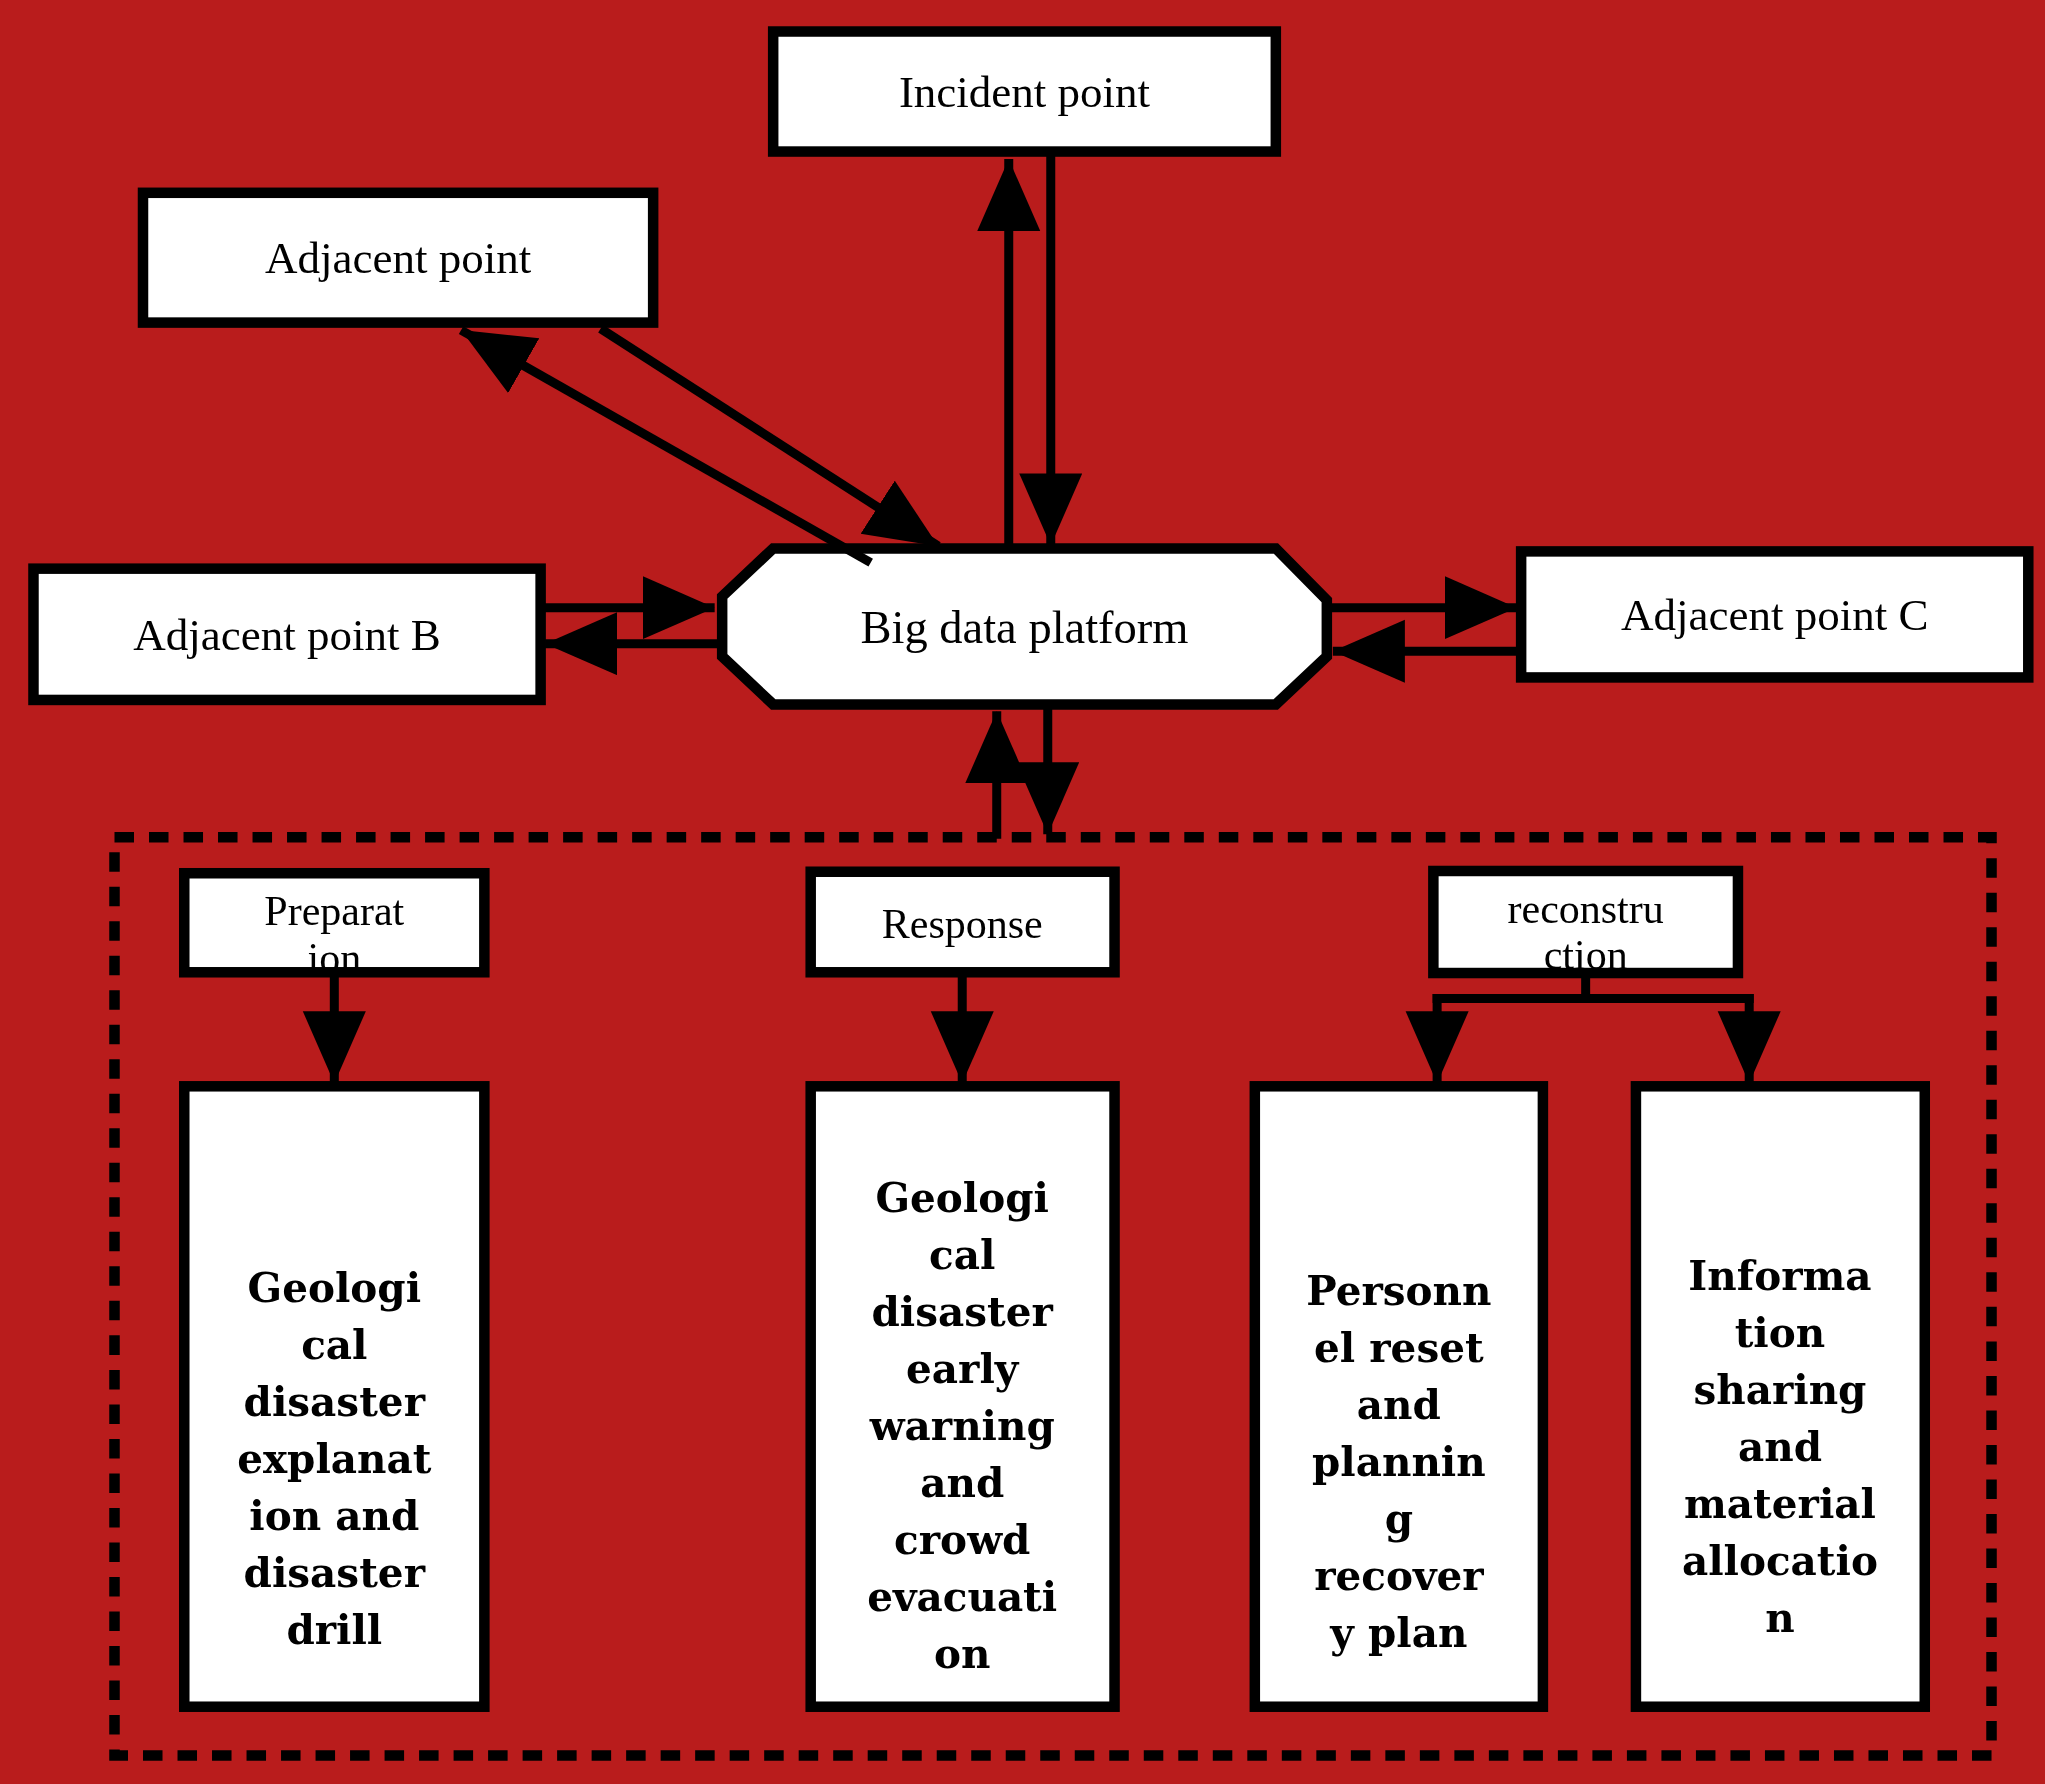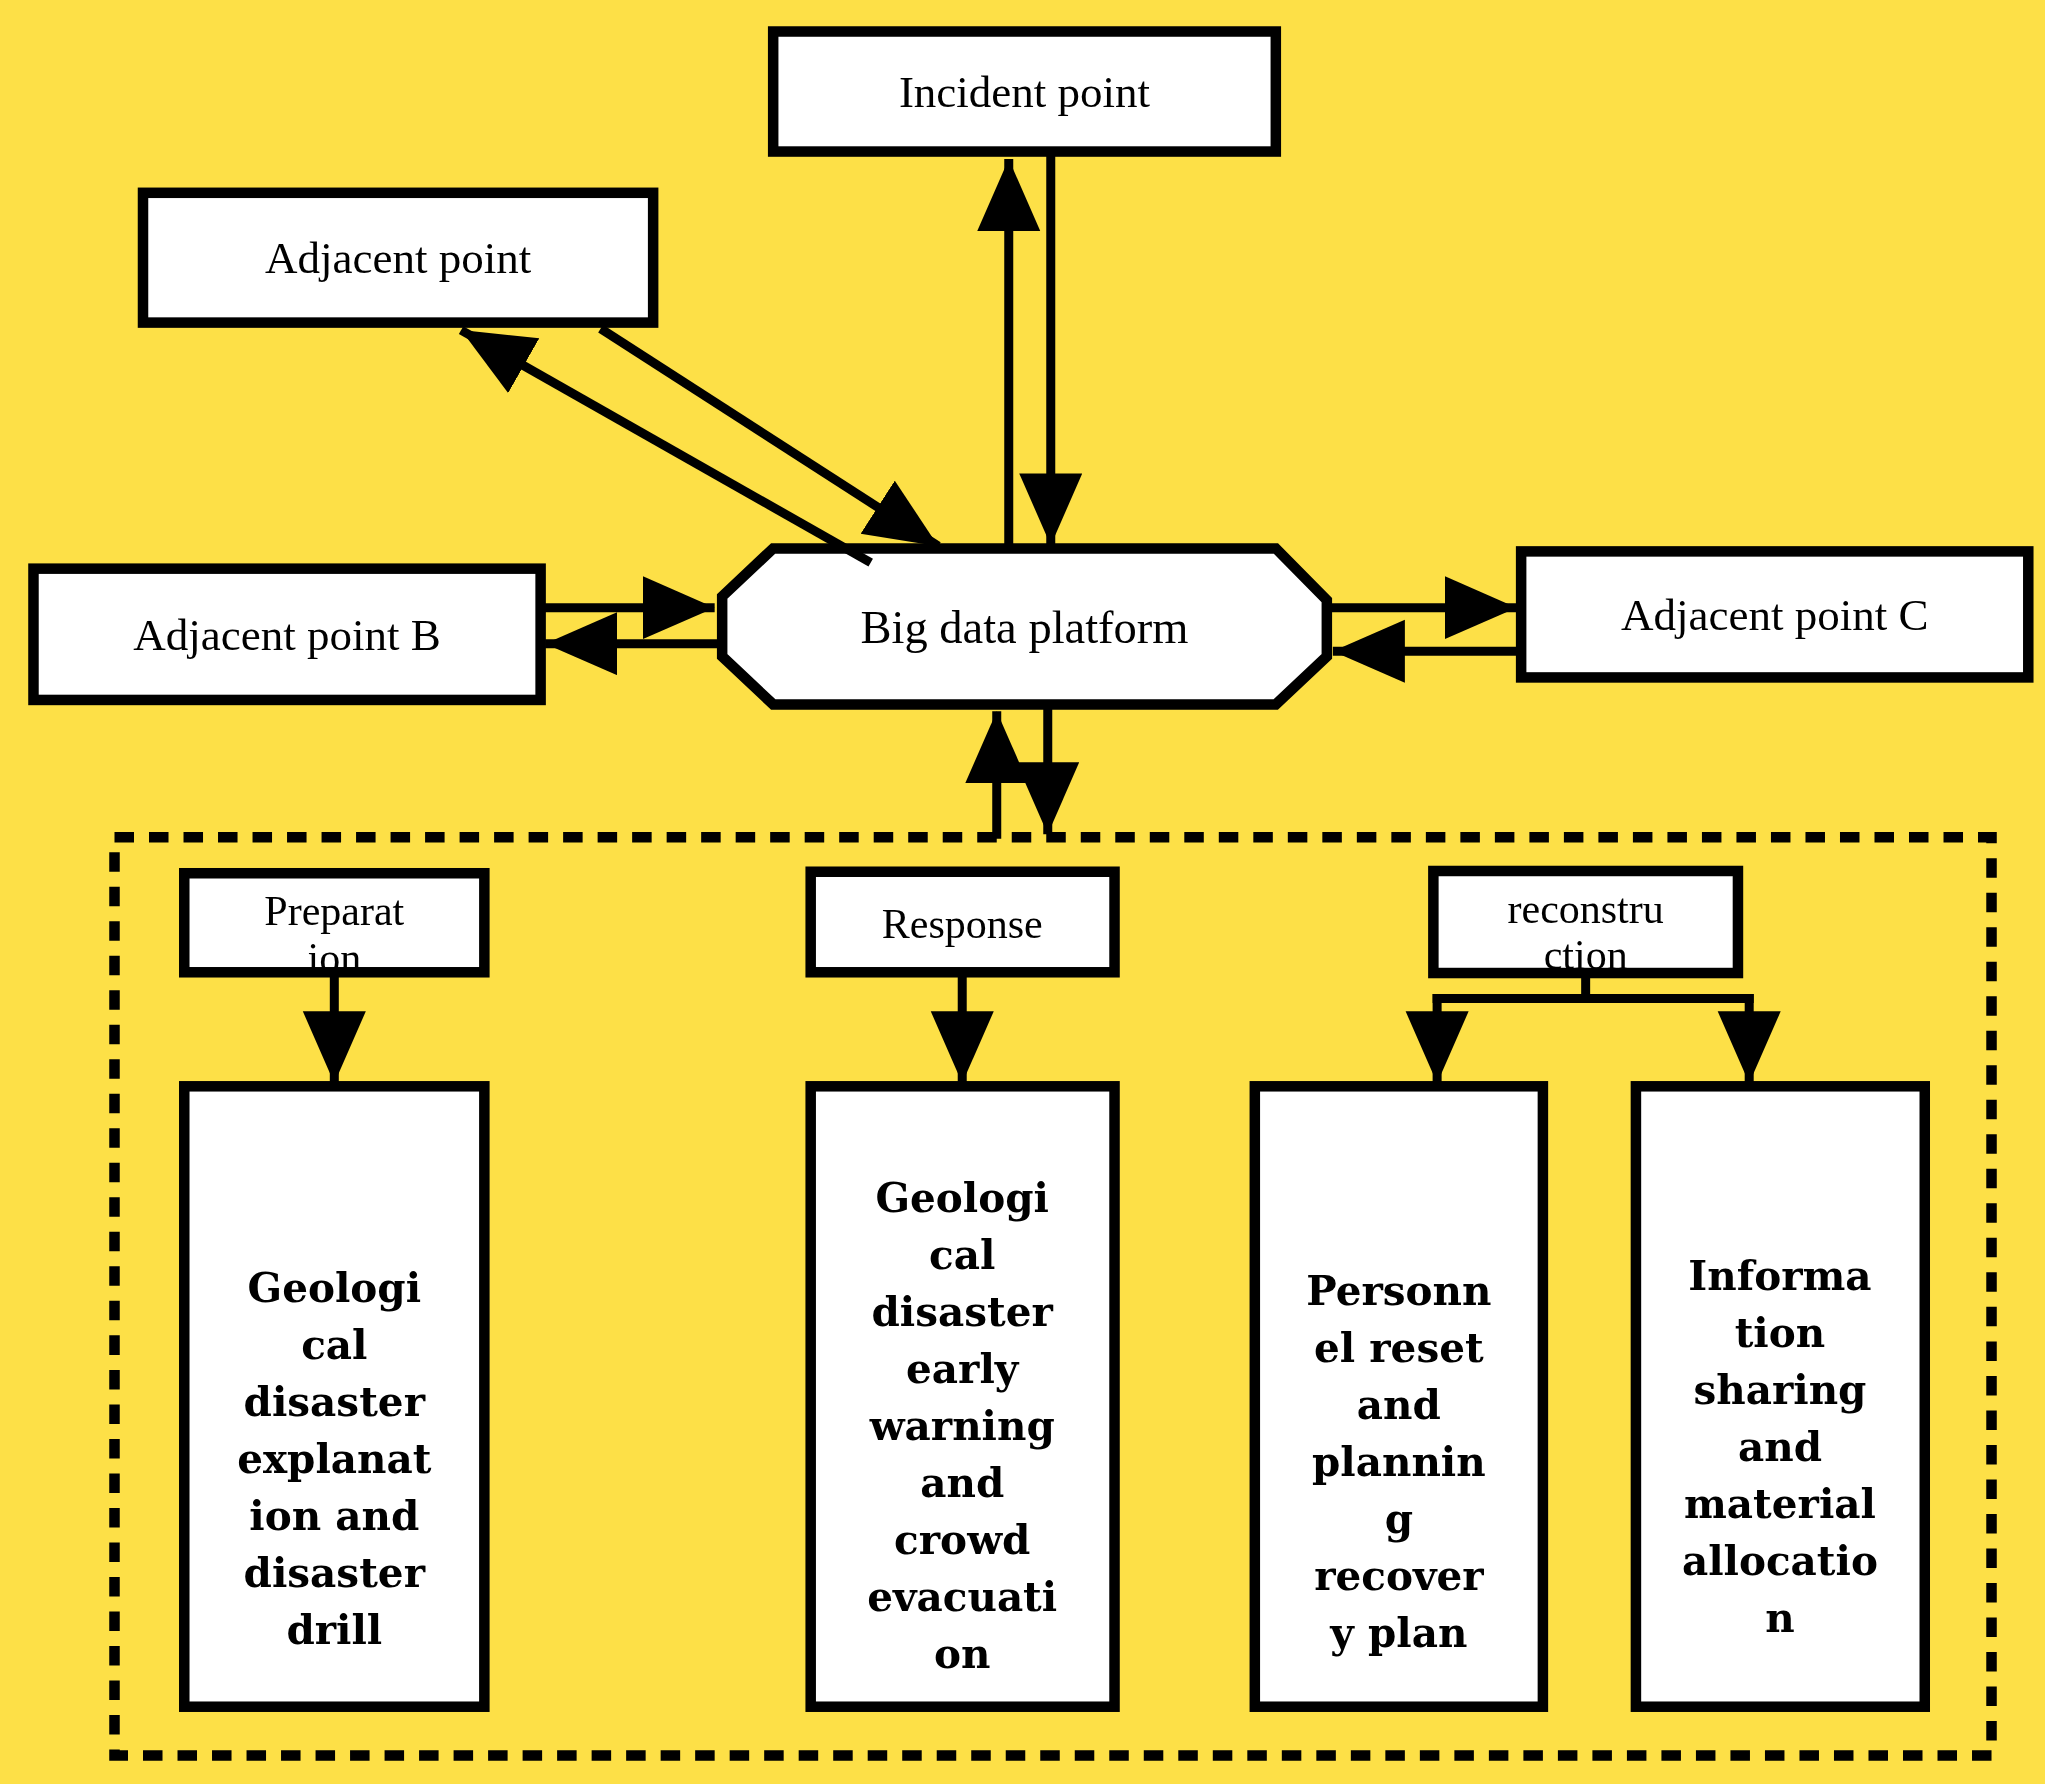--- a/index.html
+++ b/index.html
@@ -1,16 +1,16 @@
 <!DOCTYPE html>
 <html style="font-size:12px"><head>
 <meta charset="utf-8">
 <style>
   html,body{margin:0;padding:0;background:#ffffff;}
-  .canvas-wrap{width:2046px;height:1784px;position:relative;background:#fde047;}
+  .canvas-wrap{width:2046px;height:1784px;position:relative;background:#b91c1c;}
   svg{display:block;}
   .box{fill:#ffffff;stroke:#000000;stroke-width:14;}
   .octagon{fill:#ffffff;stroke:#000000;stroke-width:14;stroke-linejoin:miter;}
   .dashed-frame{fill:none;stroke:#000000;stroke-width:14;stroke-dasharray:26 20;}
   .arrow{stroke:#000000;stroke-width:12;fill:none;}
   .joint{stroke:#000000;stroke-width:12;fill:none;stroke-linecap:square;}
   text{fill:#000000;text-anchor:middle;}
   .lbl{font-family:"Liberation Serif",serif;font-size:60px;}
   .plat{font-family:"Liberation Serif",serif;font-size:62px;}
   .hdr{font-family:"Liberation Serif",serif;font-size:56px;}

